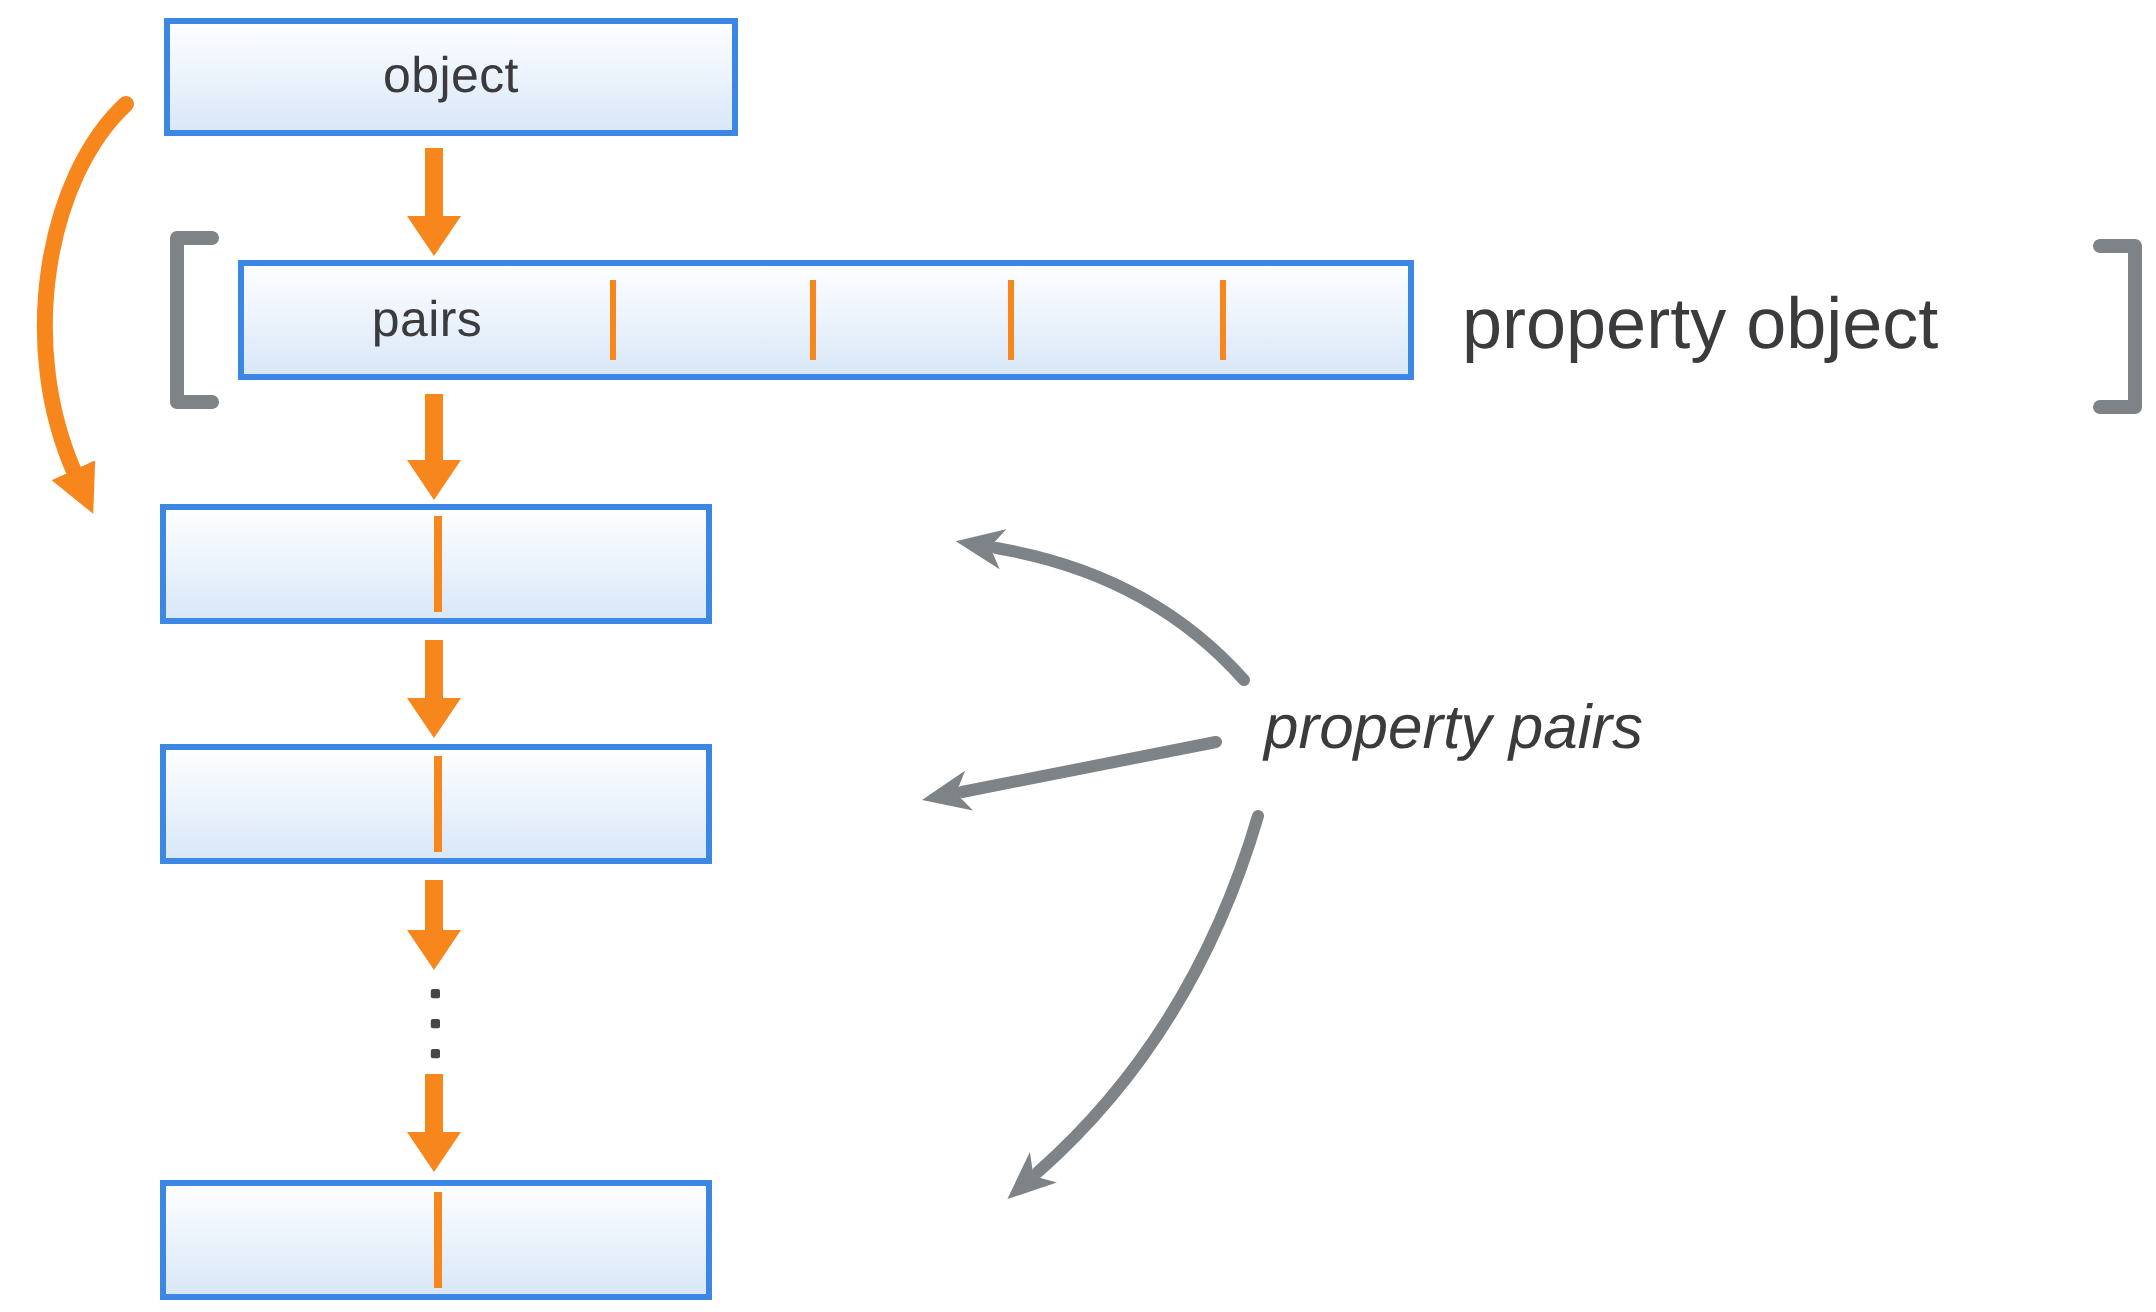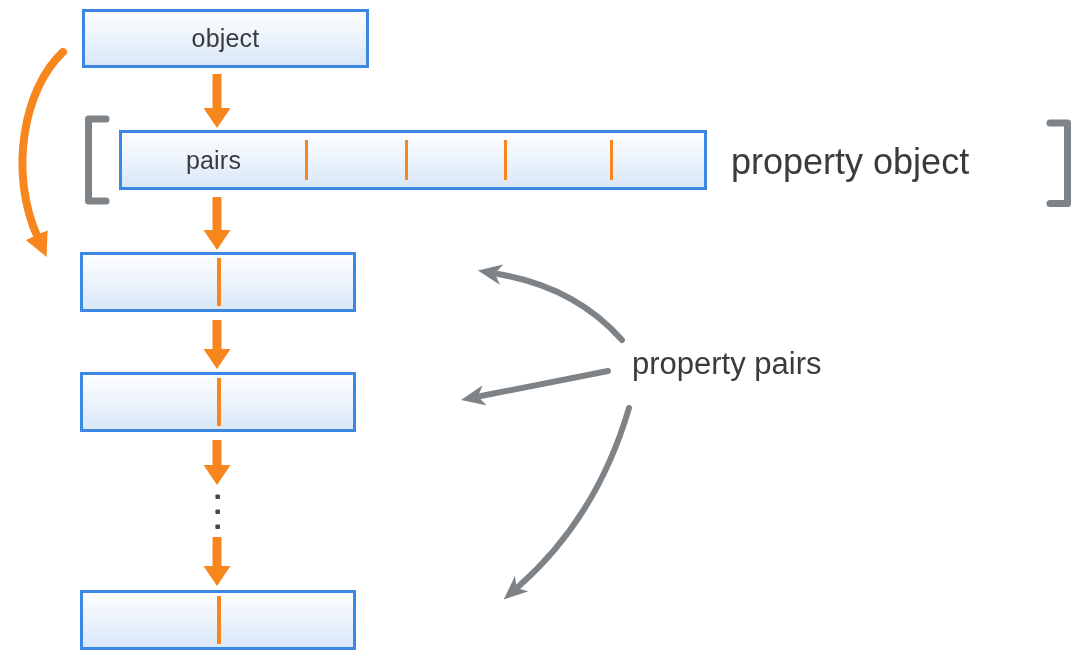--- a/index.html
+++ b/index.html
@@ -82,20 +82,21 @@
   }
   .hashmap-label {
     left: 731px; top: 140px;
     font-size: 36px;
     line-height: 44px;
   }
   .pairs-label {
     left: 632px; top: 345px;
     font-size: 31px;
     line-height: 38px;
+    font-style: italic;
   }
 </style>
 </head>
 <body>
 
 <div id="canvas">
 
   <svg id="annotation-layer" width="1078" height="656" viewBox="0 0 1078 656">
     <defs>
       <marker id="orange-head" markerUnits="strokeWidth" viewBox="0 0 3 3" refX="0.4" refY="1.5" markerWidth="3" markerHeight="3" orient="auto">

